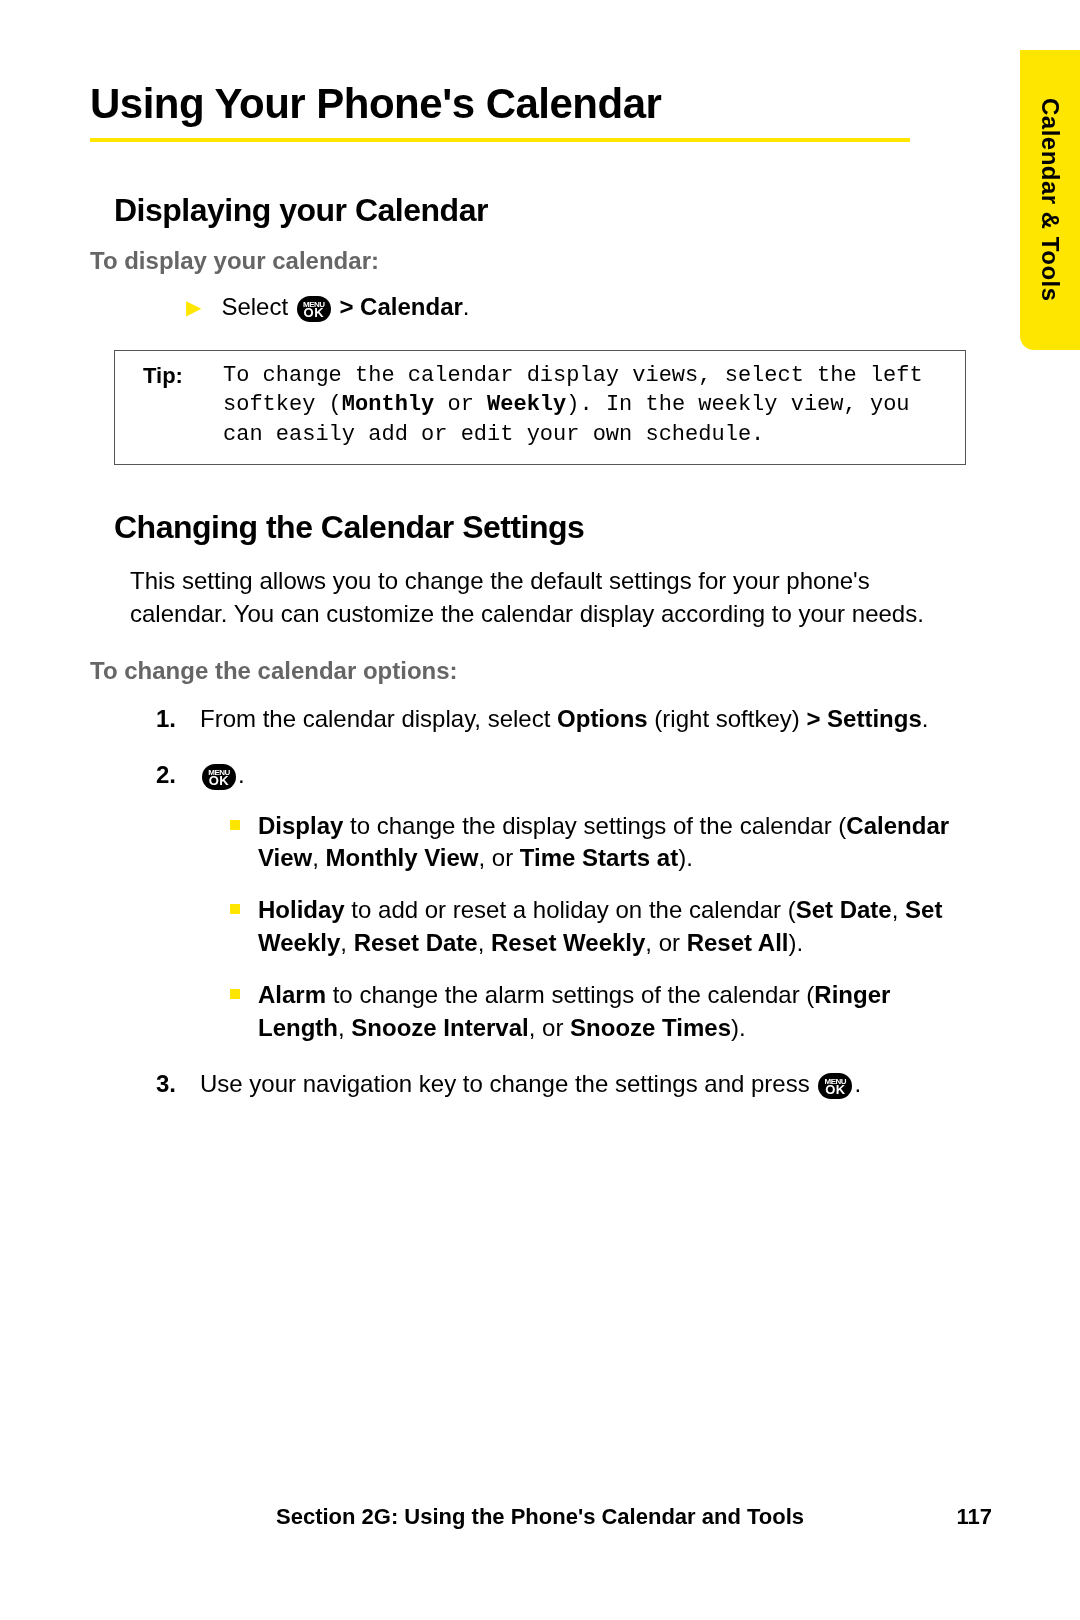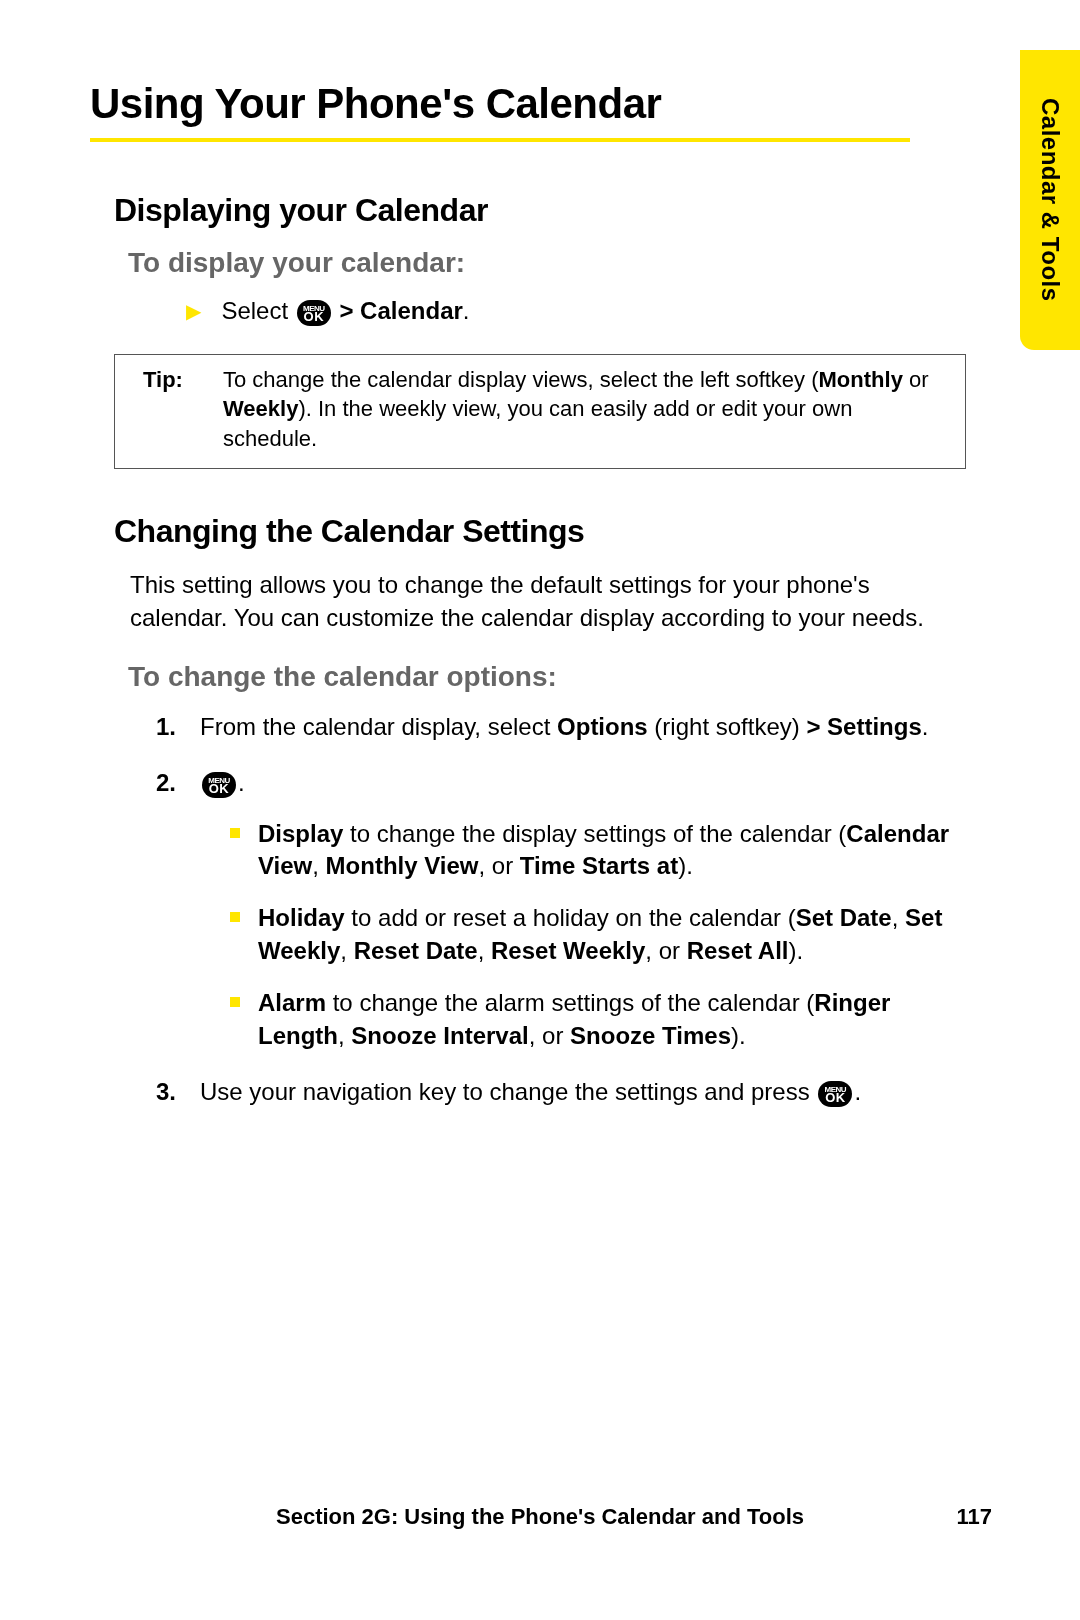--- a/index.html
+++ b/index.html
@@ -45,23 +45,22 @@
   }
   h2.section-title {
     font-size: 32px;
     font-weight: 700;
     margin-left: 24px;
     margin-bottom: 18px;
     letter-spacing: -0.5px;
   }
   .lead-in {
     font-weight: 700;
-    font-size: 28px;
+    font-size: 24px;
     color: #666;
-    margin-left: 38px;
     margin-bottom: 18px;
   }
   .step-line {
     margin-left: 96px;
     font-size: 24px;
     display: flex;
     align-items: center;
     gap: 14px;
     margin-bottom: 28px;
   }
@@ -95,21 +94,21 @@
     display: flex;
     padding: 10px 18px 14px 28px;
     font-size: 22px;
     line-height: 1.35;
   }
   .tip-label {
     font-weight: 800;
     width: 80px;
     flex-shrink: 0;
   }
-  .tip-body { flex: 1; }
+  .tip-body { flex: 1; font-family: Liberation Mono, monospace; }
   .para {
     font-size: 24px;
     line-height: 1.4;
     margin: 0 24px 26px 40px;
   }
   ol.numbered {
     list-style: none;
     counter-reset: step;
     margin-left: 66px;
     margin-right: 40px;

